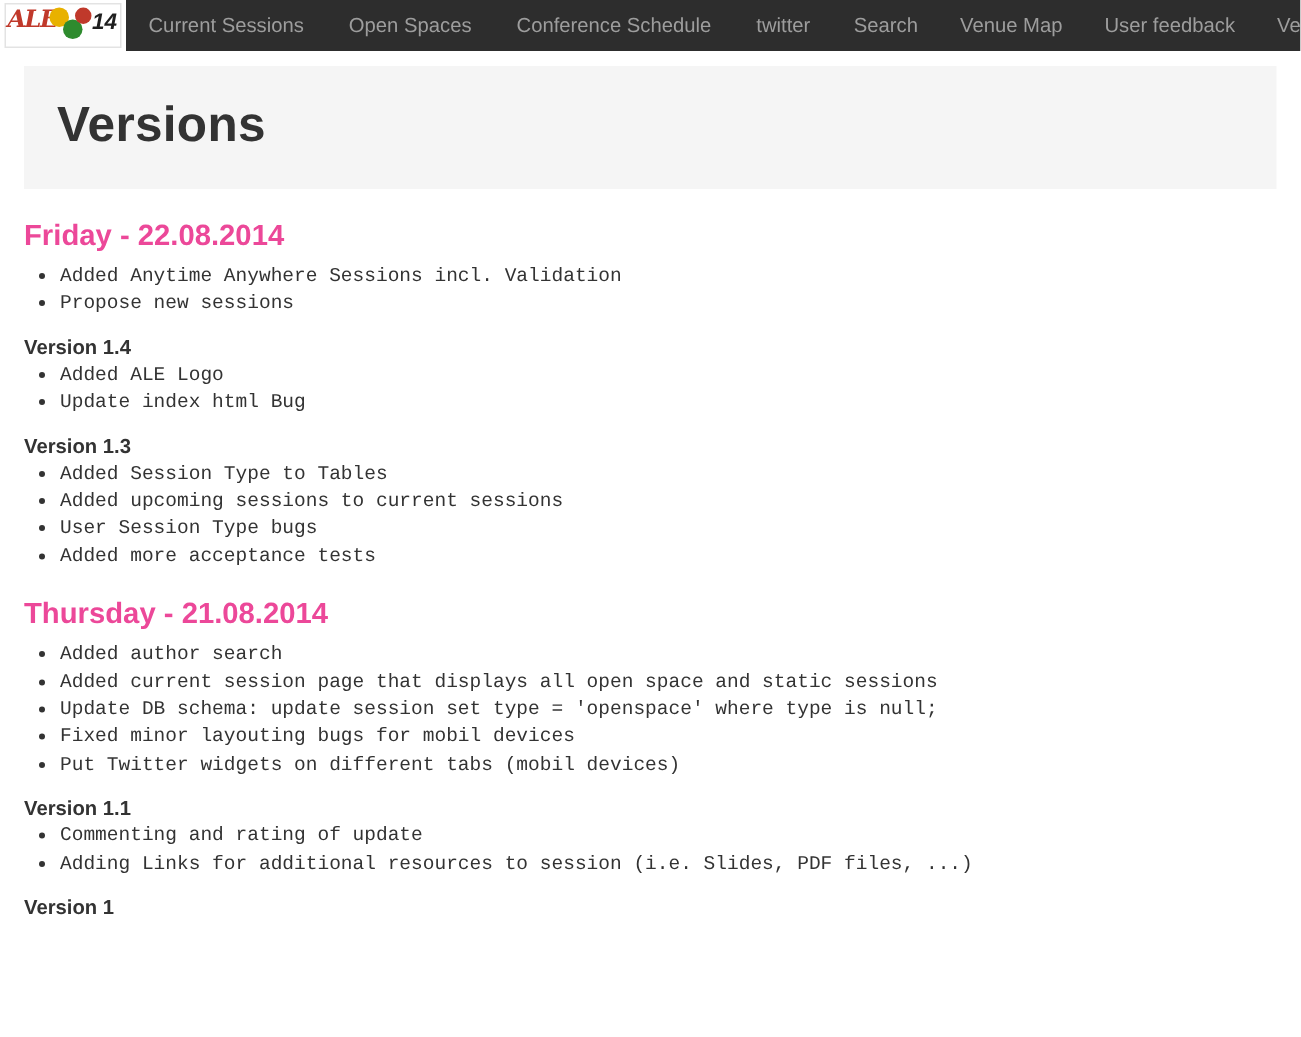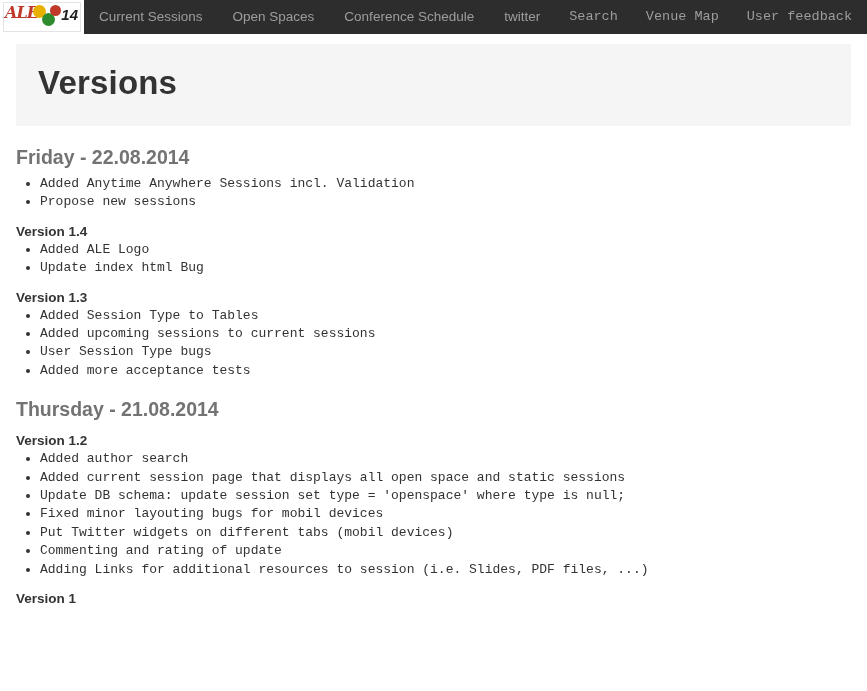--- a/index.html
+++ b/index.html
@@ -56,21 +56,21 @@
     font-size: 13.5px;
     padding: 0 15px;
     line-height: 34px;
     white-space: nowrap;
   }
   .nav-right {
     margin-left: auto;
     display: flex;
     align-items: stretch;
   }
-  .nav-right .nav-link { padding: 0 14px; font-family: Liberation Mono, monospace; }
+  .nav-right .nav-link { padding: 0 14px; }
 
   
   .page-wrap {
     padding: 0;
   }
   .jumbotron {
     margin: 10px 16px 0 16px;
     background: #f5f5f5;
     padding: 20px 22px 24px 22px;
   }
@@ -83,21 +83,21 @@
   }
 
   
   .content {
     padding: 14px 16px 0 16px;
   }
   h2.day {
     font-size: 19.5px;
     font-weight: bold;
     margin: 18px 0 6px 0;
-    color: #737373;
+    color: #ec4899;
   }
   h2.day.first { margin-top: 6px; }
   h4.version {
     font-size: 13.5px;
     font-weight: bold;
     margin: 12px 0 2px 0;
     color: #333;
   }
   ul.items {
     margin: 0 0 0 0;
@@ -219,30 +219,30 @@
     <h4 class="version">Version 1.3</h4>
     <ul class="items">
       <li>Added Session Type to Tables</li>
       <li>Added upcoming sessions to current sessions</li>
       <li>User Session Type bugs</li>
       <li>Added more acceptance tests</li>
     </ul>
 
     <h2 class="day">Thursday - 21.08.2014</h2>
 
-    <h4 class="version">Version 1.2</h4>
     <ul class="items">
       <li>Added author search</li>
       <li>Added current session page that displays all open space and static sessions</li>
       <li>Update DB schema: update session set type = 'openspace' where type is null;</li>
       <li>Fixed minor layouting bugs for mobil devices</li>
       <li>Put Twitter widgets on different tabs (mobil devices)</li>
     </ul>
 
 
+    <h4 class="version">Version 1.1</h4>
     <ul class="items">
       <li>Commenting and rating of update</li>
       <li>Adding Links for additional resources to session (i.e. Slides, PDF files, ...)</li>
     </ul>
 
     <h4 class="version">Version 1</h4>
 
   </div>
 </div>
 

